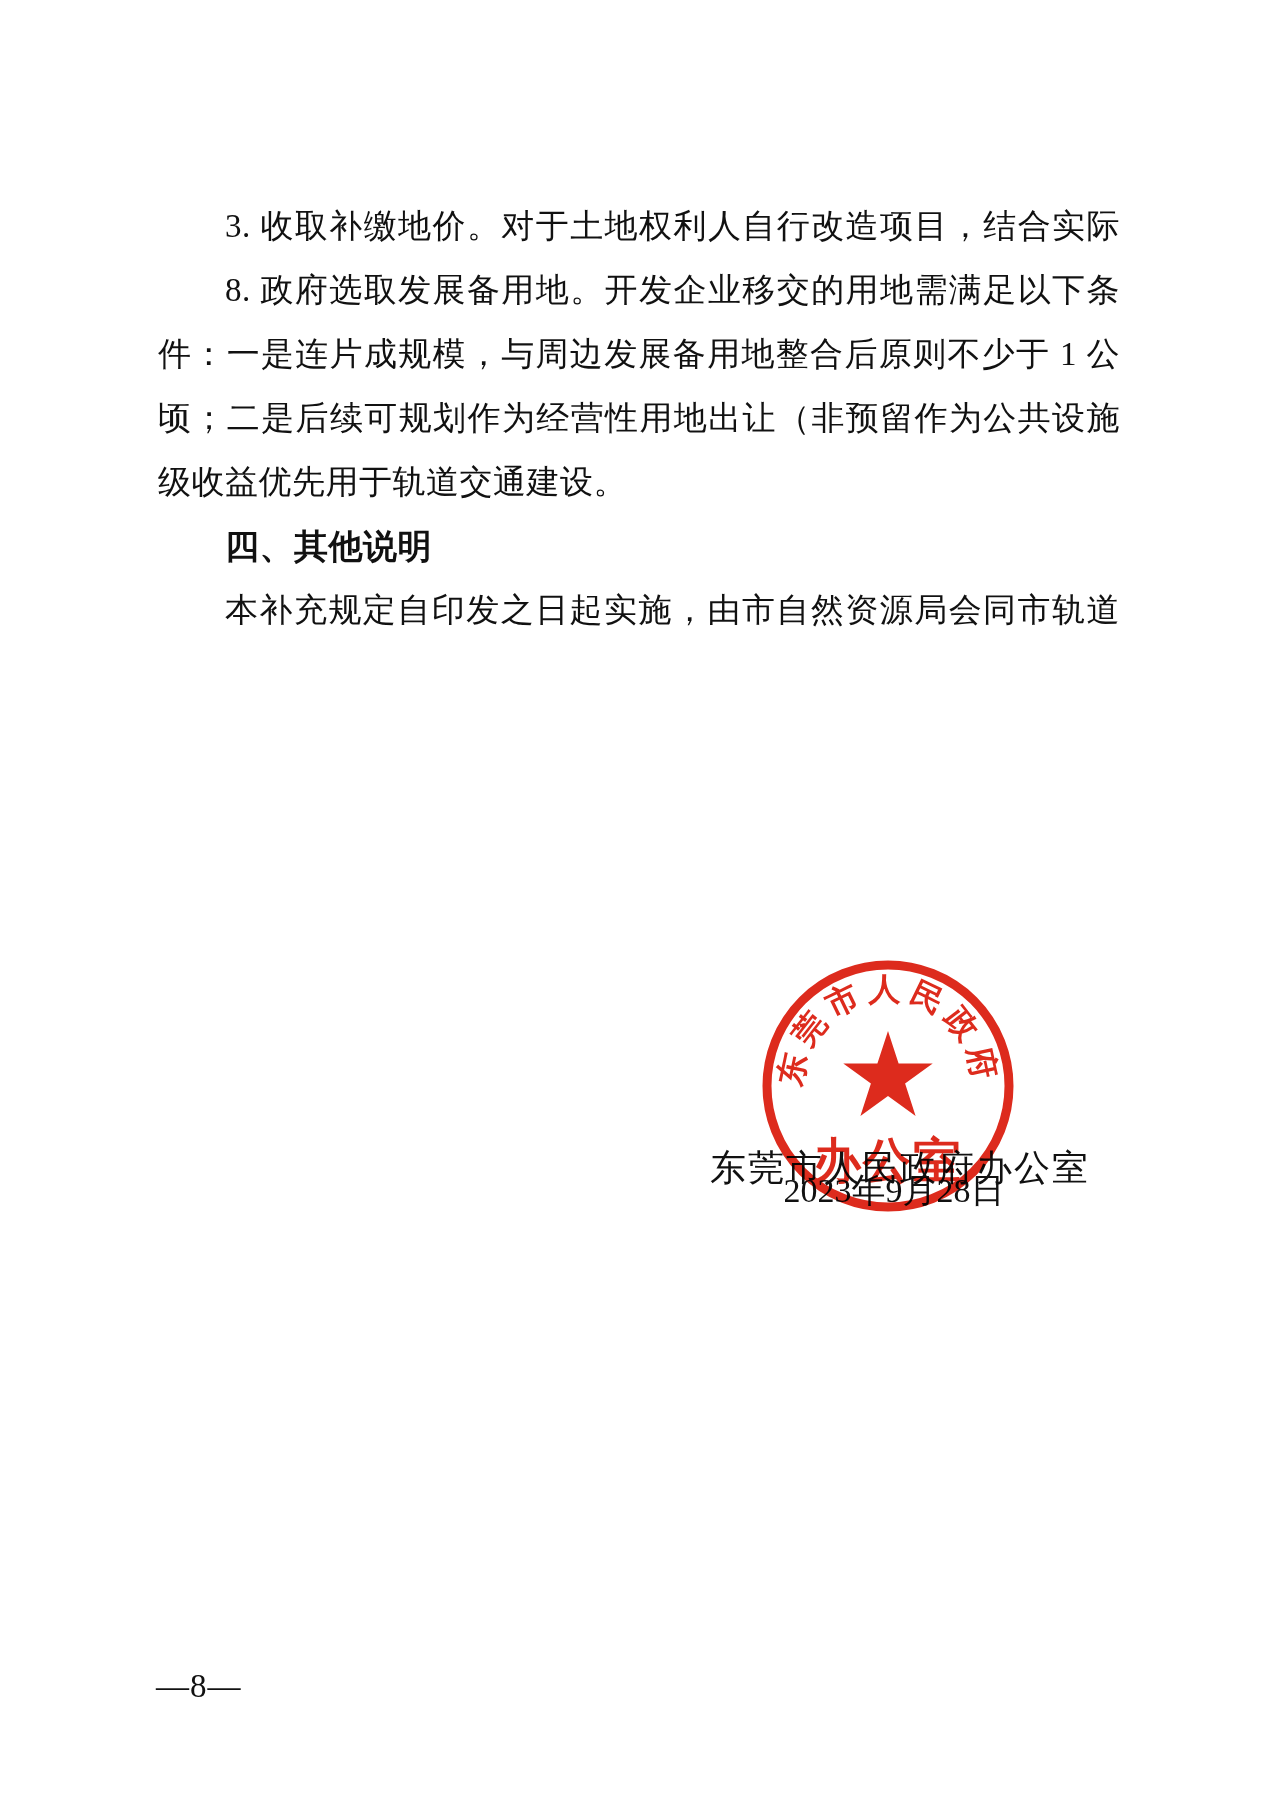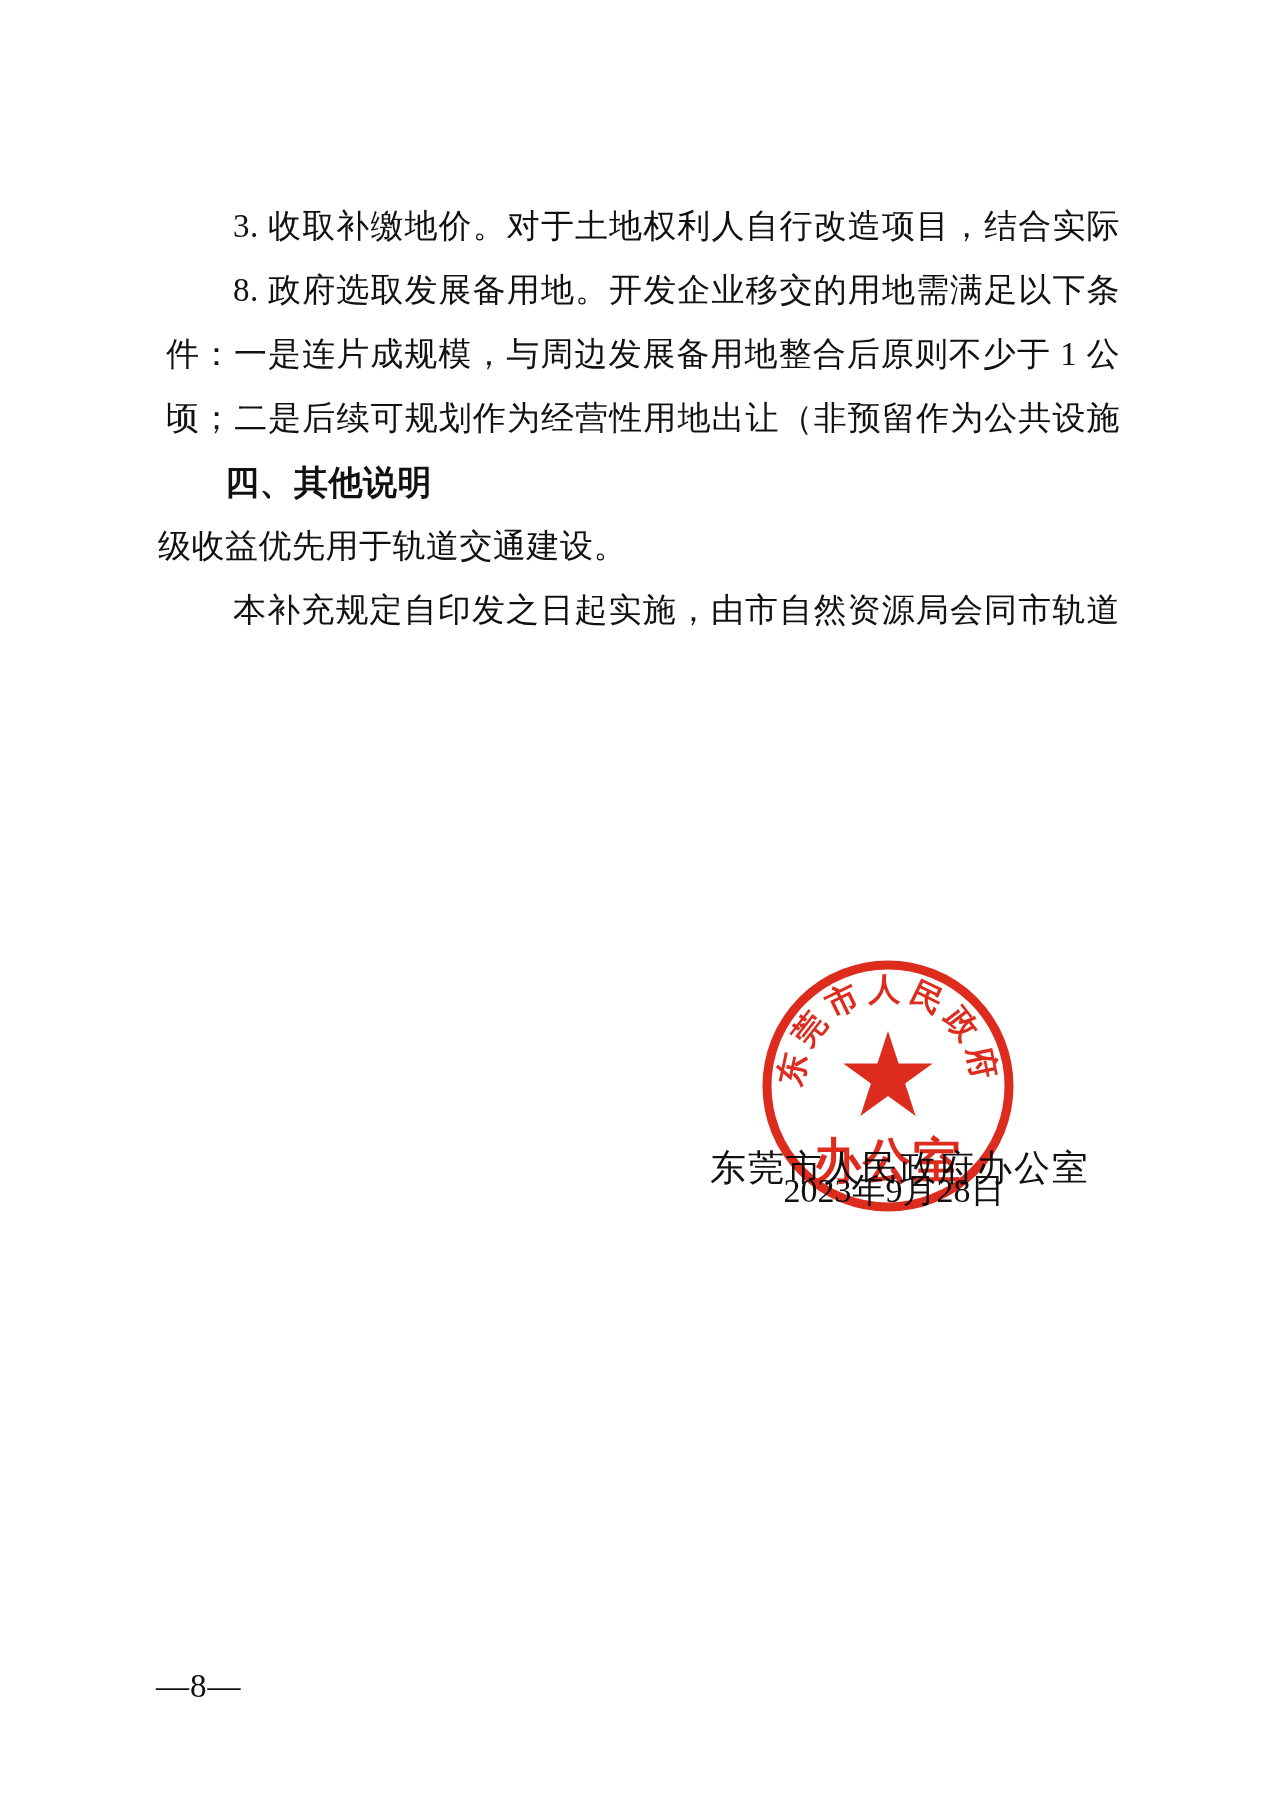--- a/index.html
+++ b/index.html
@@ -20,21 +20,21 @@
     width: 962px;
   }
   .line {
     font-size: 33px;
     line-height: 64px;
     text-align: justify;
     text-justify: inter-character;
     white-space: normal;
     letter-spacing: 0.5px;
   }
-  .line.fill { text-align-last: justify; margin-left: 8px; }
+  .line.fill { text-align-last: justify; }
   .line.indent { text-indent: 67px; }
   .line.heading {
     font-family: "Liberation Sans", "DejaVu Sans", sans-serif;
     font-weight: 700;
     font-size: 34px;
     text-align: left;
     text-align-last: left;
   }
   .signature-office {
     position: absolute;
@@ -80,22 +80,22 @@
 </head>
 <body>
 
 <div class="page">
 
   <div class="body-text">
       <div class="line indent fill">3. 收取补缴地价。对于土地权利人自行改造项目，结合实际</div>
       <div class="line indent fill">8. 政府选取发展备用地。开发企业移交的用地需满足以下条</div>
       <div class="line fill">件：一是连片成规模，与周边发展备用地整合后原则不少于 1 公</div>
       <div class="line fill">顷；二是后续可规划作为经营性用地出让（非预留作为公共设施</div>
+      <div class="line">级收益优先用于轨道交通建设。</div>
       <div class="line heading indent">四、其他说明</div>
-      <div class="line">级收益优先用于轨道交通建设。</div>
       <div class="line indent fill">本补充规定自印发之日起实施，由市自然资源局会同市轨道</div>
     </div>
 
   <div class="signature-office">东莞市人民政府办公室</div>
 
   <div class="signature-date">2023年9月28日</div>
 
   <svg class="seal" viewBox="0 0 264 264" aria-hidden="true">
     <circle cx="132" cy="132" r="121" fill="none" stroke="#db1f10" stroke-width="9"></circle>
     <polygon fill="#db1f10" points="132,77 142.6,109.4 176.7,109.5 149.1,129.6 159.6,162 132,142 104.4,162 114.9,129.6 87.3,109.5 121.4,109.4"></polygon>

